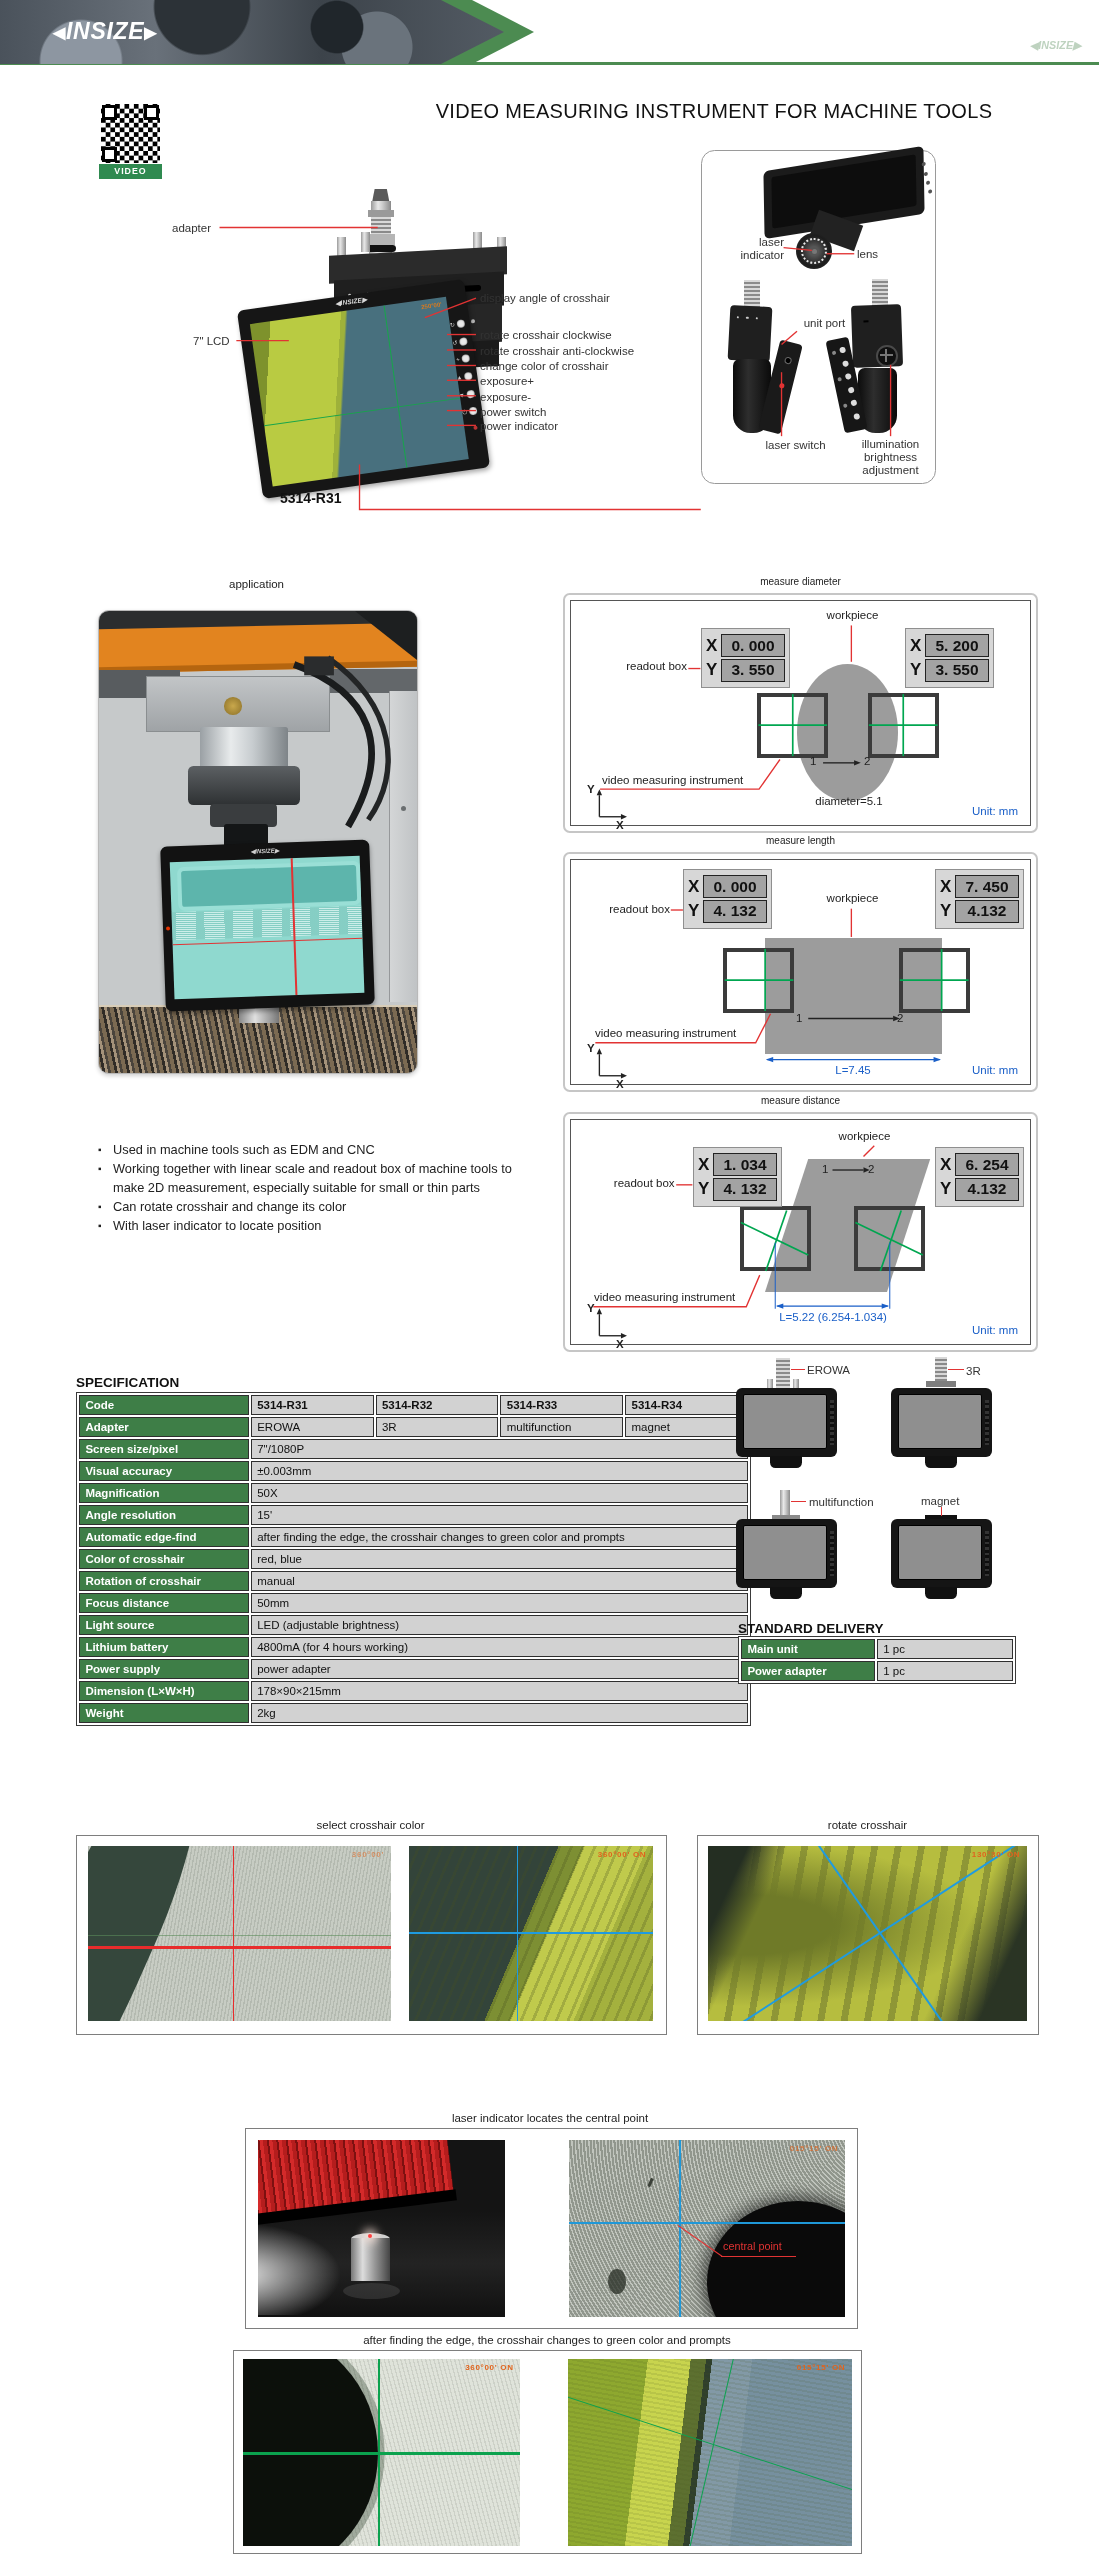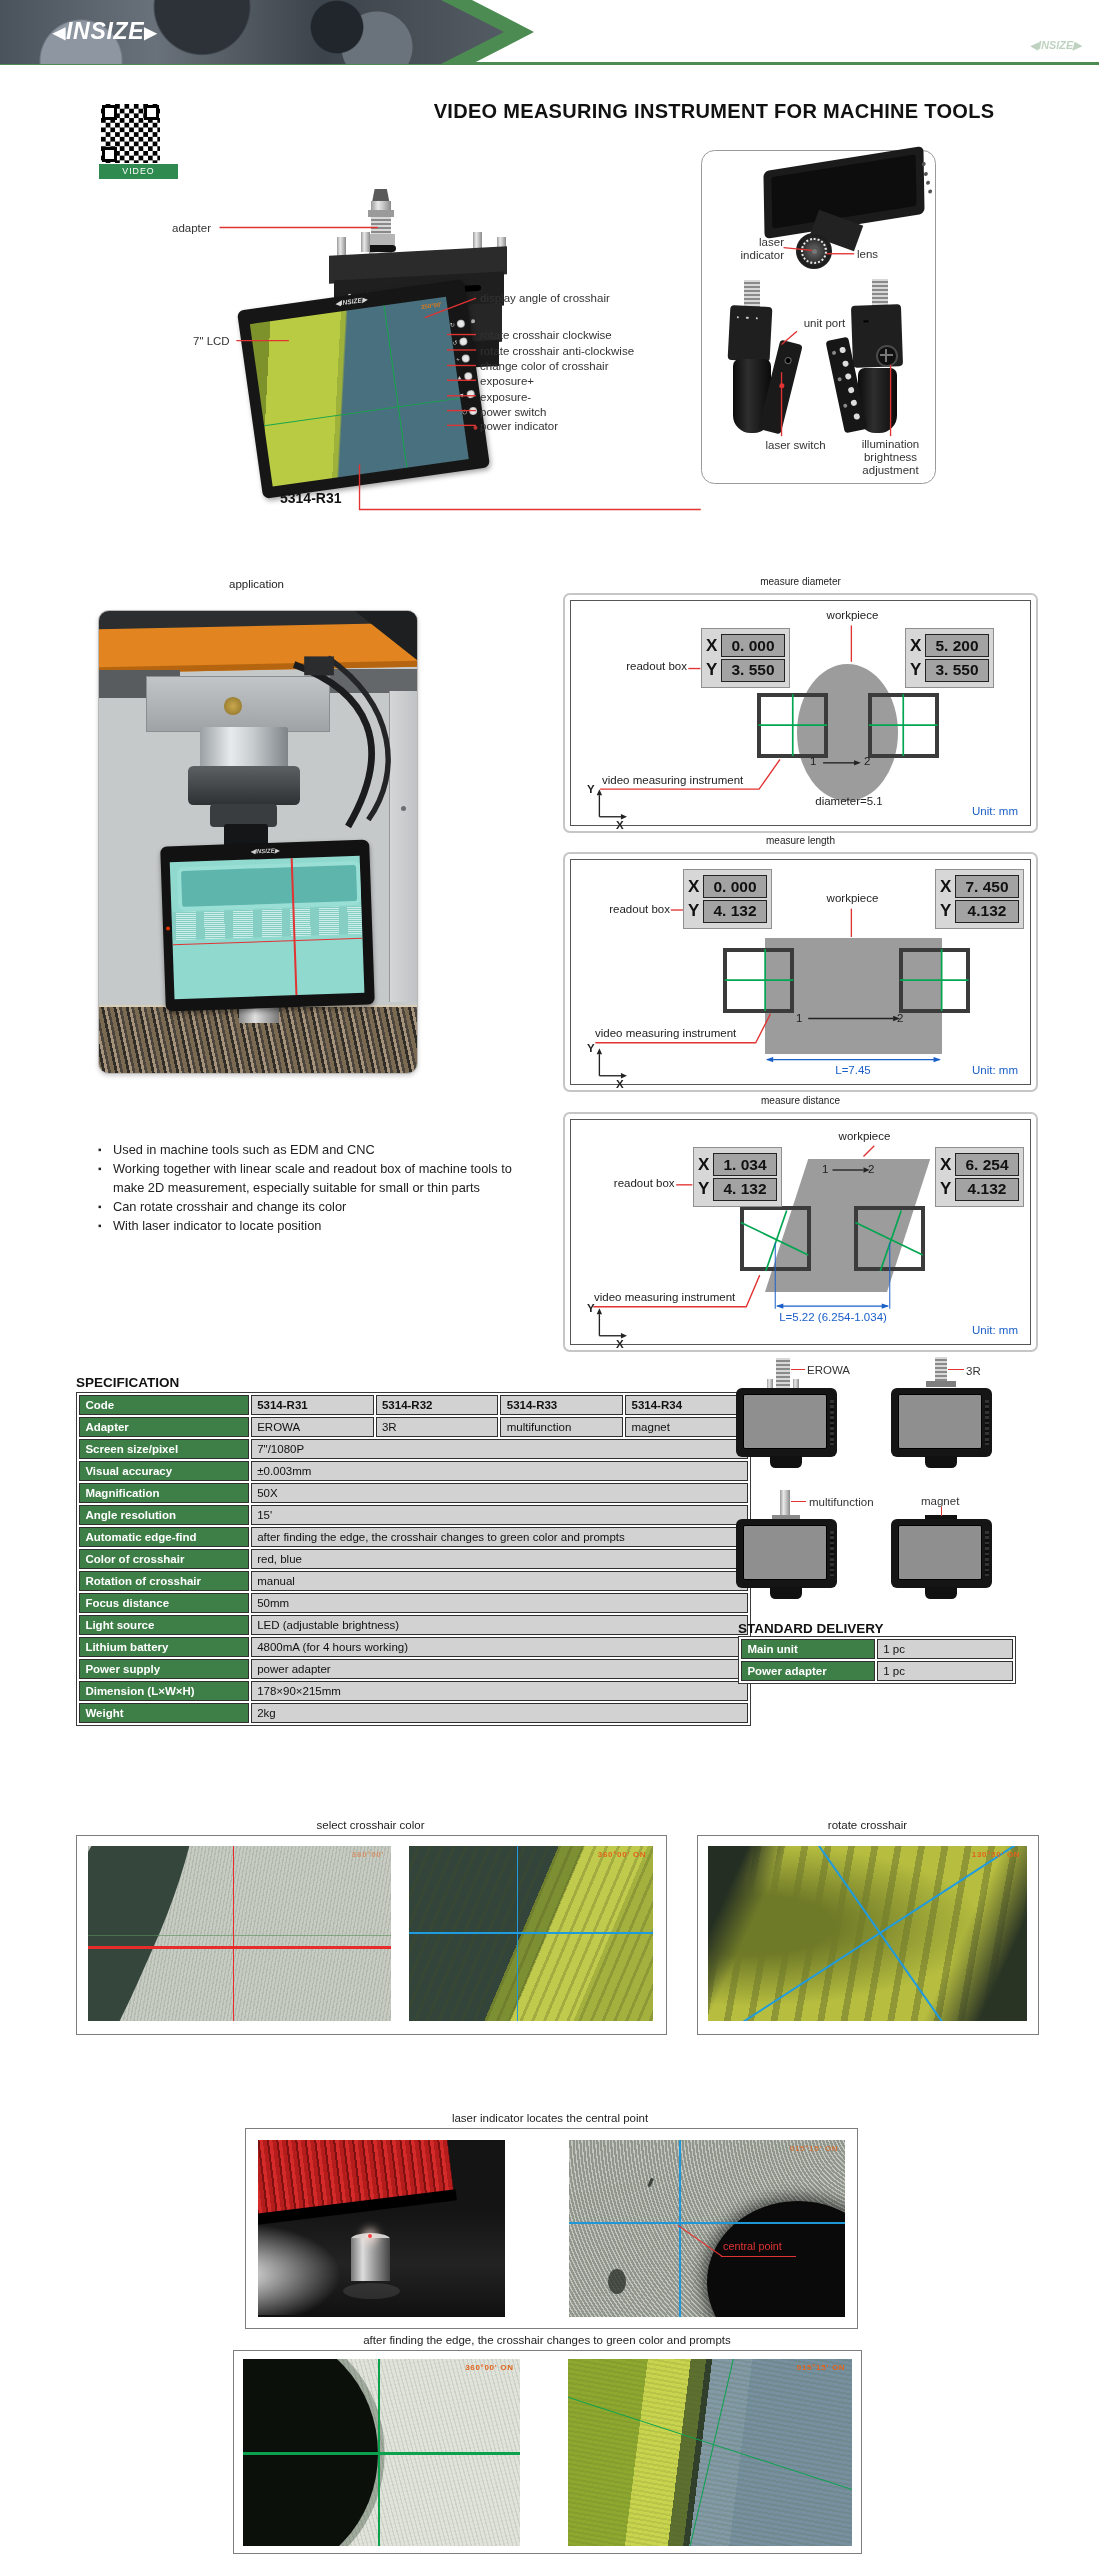--- a/index.html
+++ b/index.html
@@ -21,28 +21,28 @@
       radial-gradient(circle at 377px 47px,#6a737c 0 35px,rgba(106,115,124,0) 36px),
       radial-gradient(circle at 81px 61px,#8d96a1 0 40px,rgba(141,150,161,0) 42px),
       radial-gradient(circle at 202px 6.7px,#2c3237 0 47px,rgba(44,50,55,0) 49px),
       linear-gradient(90deg,#4a525b,#69717a 30%,#3c434a 62%,#555d66);}
   .logo{position:absolute;left:53px;top:17.5px;color:#fff;font-weight:bold;font-style:italic;
         font-size:23px;letter-spacing:0.7px;white-space:nowrap;}
   .logo .arr{font-size:16px;font-style:normal;vertical-align:1.3px;}
   .watermark{position:absolute;left:1030px;top:39px;color:#aec8b0;font-weight:bold;font-style:italic;
         font-size:10.8px;white-space:nowrap;opacity:.8;}
   .doc-title{position:absolute;left:350px;top:100px;width:728px;text-align:center;
-        font-size:20px;font-weight:bold;color:#111;letter-spacing:0.3px;}
+        font-size:20px;font-weight:normal;color:#111;letter-spacing:0.3px;}
   .qr{position:absolute;left:99px;top:102px;width:59px;height:59px;border:2px solid #fff;
       background:
        conic-gradient(#000 25%,#fff 0 50%,#000 0 75%,#fff 0) 0 0/9.4px 9.4px;}
   .qr i{position:absolute;width:15px;height:15px;border:3.4px solid #000;background:#fff;box-sizing:border-box;}
   .qr i.f1{left:1.3px;top:1.3px}.qr i.f2{right:1.3px;top:1.3px}.qr i.f3{left:1.3px;bottom:1.3px}
-  .qr-bar{position:absolute;left:99px;top:164px;width:79px;height:15px;background:#2f8a50;color:#fff;
-      font-size:8.8px;font-weight:normal;text-align:center;line-height:15px;letter-spacing:1px;}
+  .qr-bar{position:absolute;left:99px;top:164px;width:63px;height:15px;background:#2f8a50;color:#fff;
+      font-size:8.8px;font-weight:bold;text-align:center;line-height:15px;letter-spacing:1px;}
 
   
   .silver{background:linear-gradient(90deg,#9a9a9a,#e8e8e8 35%,#cfcfcf 55%,#8a8a8a);}
   .ribbed{background:repeating-linear-gradient(180deg,#d8d8d8 0 2px,#8a8a8a 2px 4px);}
   .stage{position:absolute;transform:skewY(-3deg);}
   .monitor{position:absolute;left:249px;top:294px;width:229px;height:190px;background:#161616;
       border-radius:6.7px;transform:rotate(-8deg);box-shadow:1.3px 2.7px 5.4px rgba(0,0,0,.35);}
   .monitor .mlogo{position:absolute;left:0;right:0;top:3.4px;text-align:center;color:#d8d8d8;
       font-size:6.7px;font-weight:bold;font-style:italic;}
   .mscreen{position:absolute;left:10.8px;top:15px;right:20px;bottom:10.8px;overflow:hidden;

